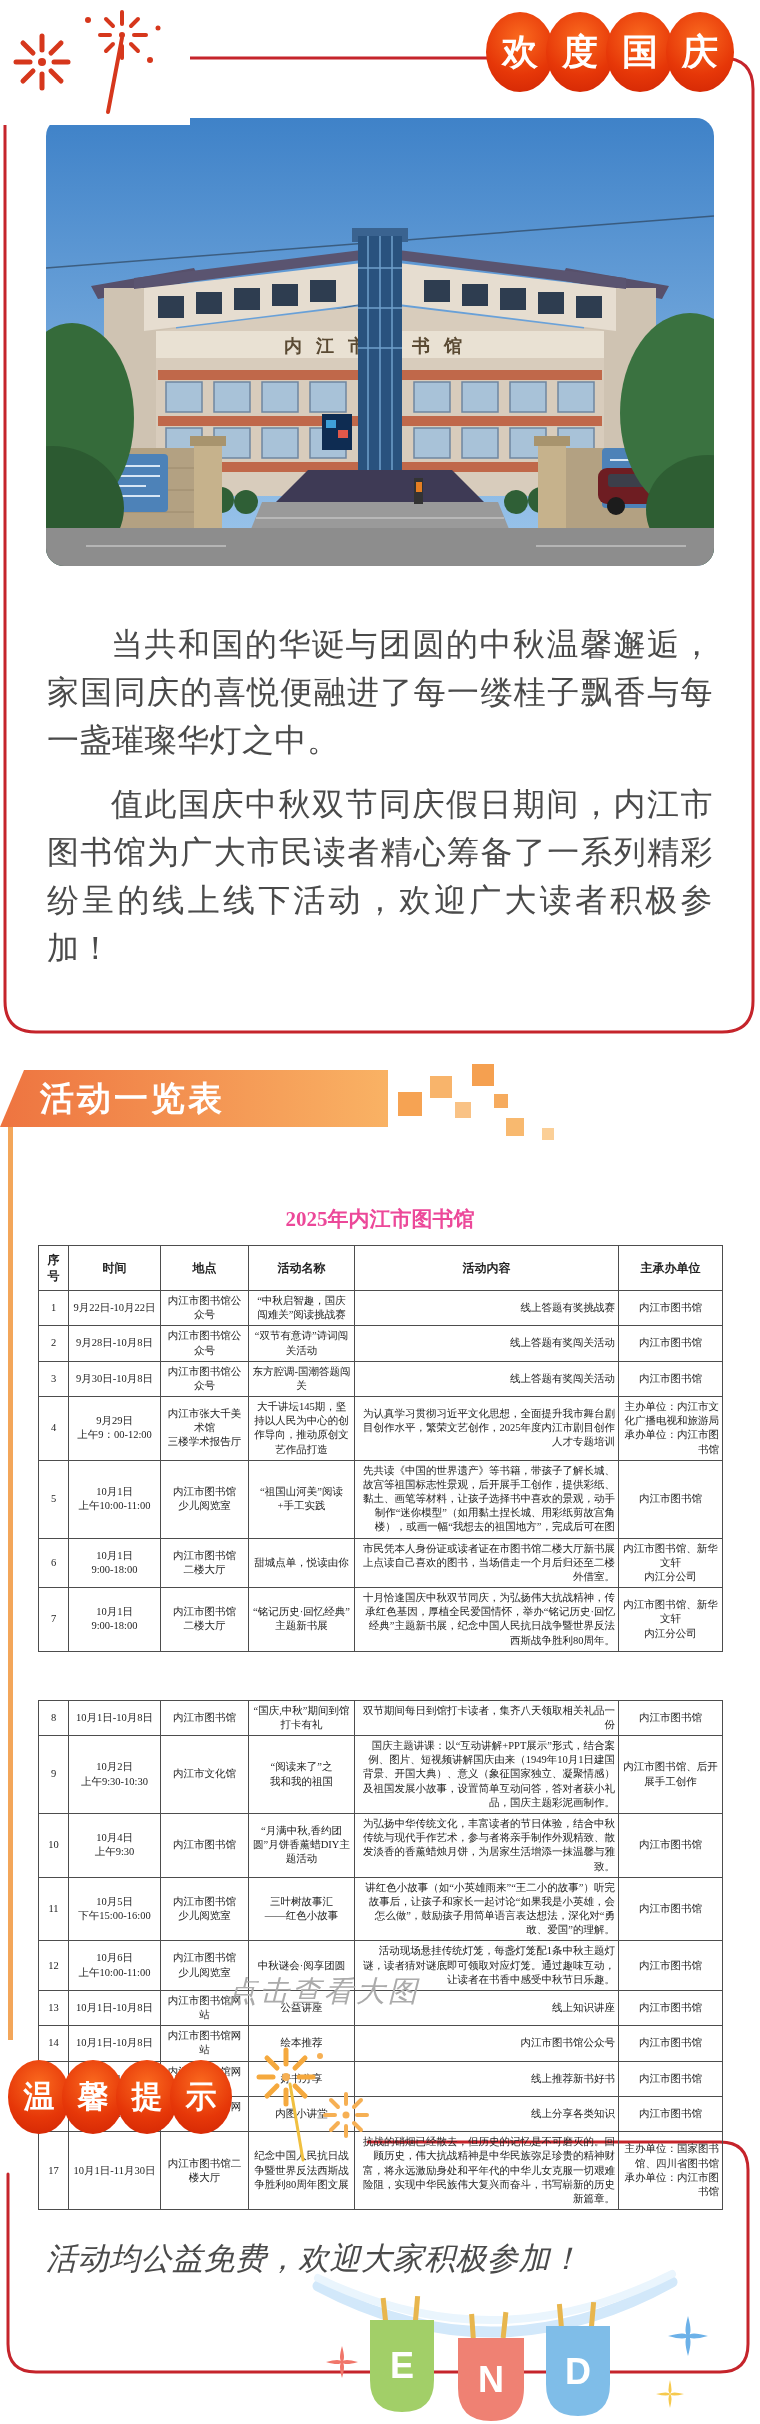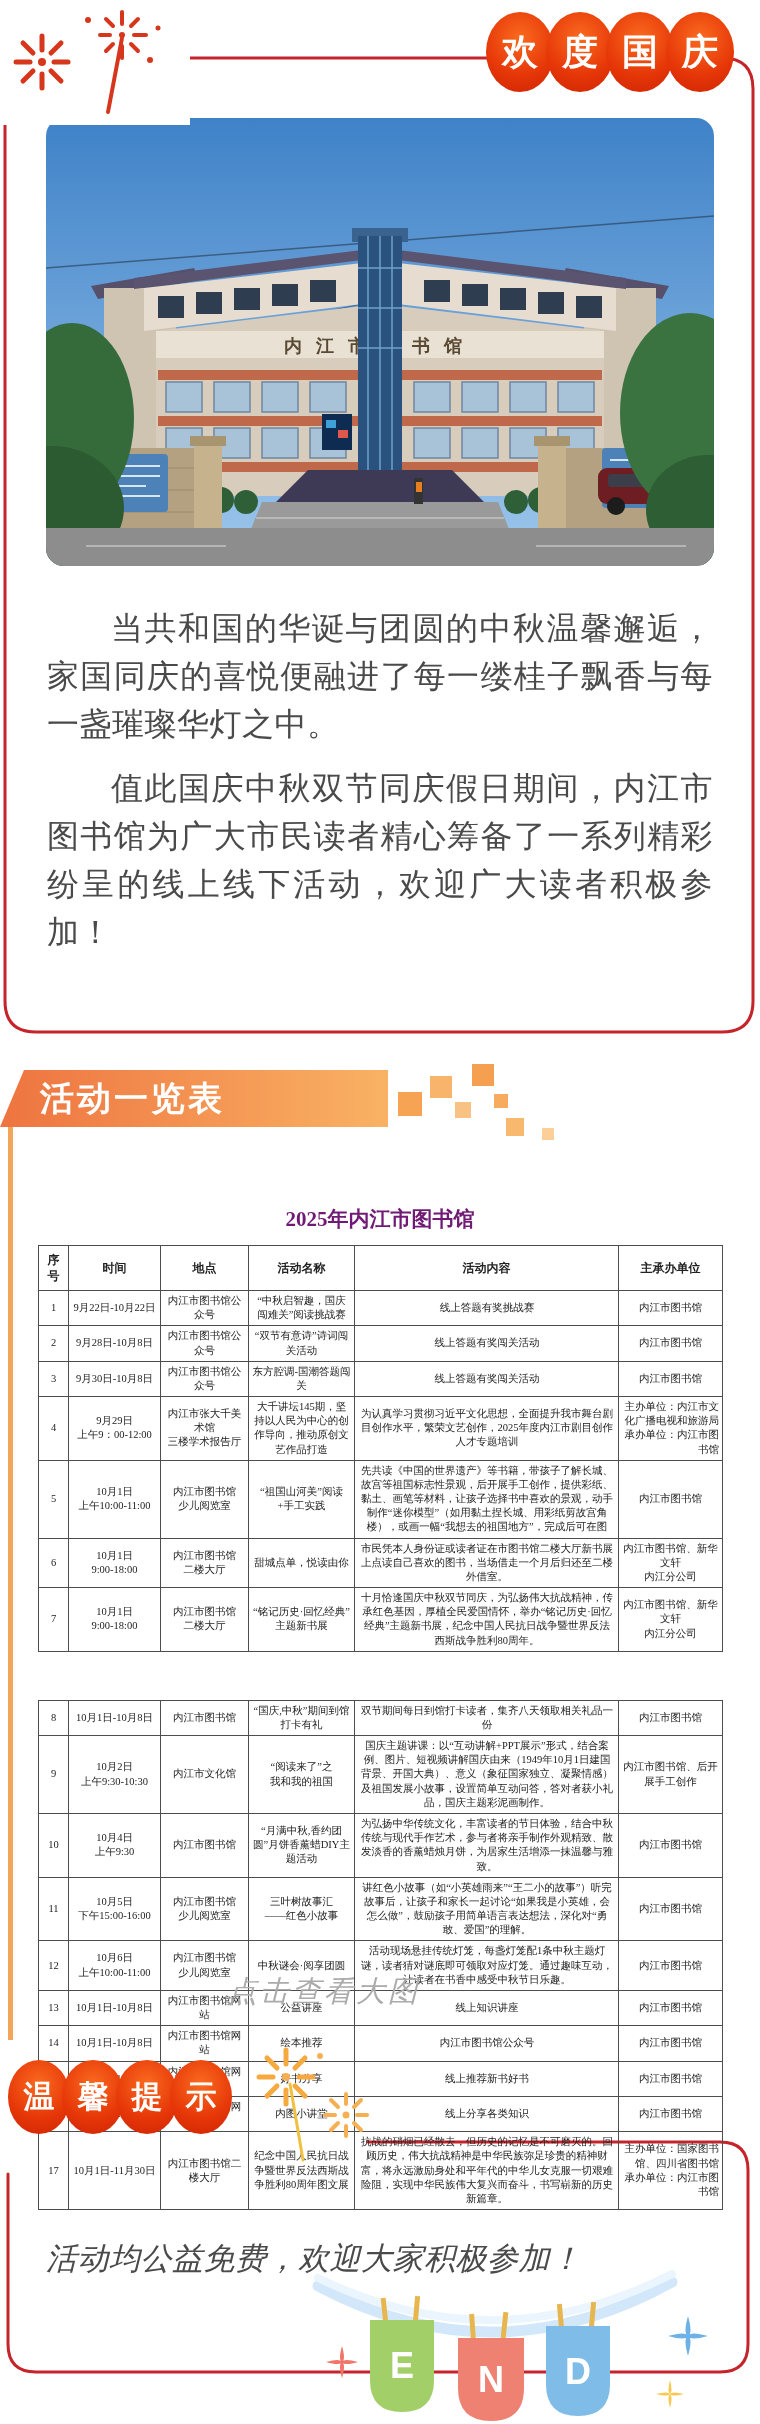--- a/index.html
+++ b/index.html
@@ -19,21 +19,21 @@
      background:radial-gradient(circle at 50% 32%, #fa6a1f 0%, #e63708 58%, #cf2404 100%);
      color:#fff;font-size:36px;font-weight:bold;display:flex;align-items:center;justify-content:center;}
   .badge .c:first-child{margin-left:0;}
   .badge-tips .c{width:62px;height:74px;font-size:31px;}
 
   
   .photo{position:absolute;left:46px;top:118px;width:668px;height:448px;border-radius:18px;
          overflow:hidden;z-index:2;}
 
   
-  .intro{position:absolute;left:47px;top:604px;width:666px;z-index:2;}
+  .intro{position:absolute;left:47px;top:620px;width:666px;z-index:2;}
   .intro p{margin:0 0 16px 0;font-size:32px;line-height:48px;color:var(--text-gray,#4a4a4a);
            text-align:justify;text-indent:2em;font-weight:500;letter-spacing:.5px;}
 
   
   .banner{position:absolute;left:0;top:1070px;width:388px;height:57px;
      background:linear-gradient(90deg,var(--banner-start,#ee7440),var(--banner-end,#f9b264));
      clip-path:polygon(24px 0,100% 0,100% 100%,0 100%);
      color:#fff;font-size:34px;font-weight:bold;letter-spacing:3px;
      display:flex;align-items:center;padding-left:40px;box-sizing:border-box;z-index:2;}
   .sq{position:absolute;z-index:2;}
@@ -44,28 +44,28 @@
   .sq5{left:494px;top:1094px;width:14px;height:14px;background:#f6ab5e;}
   .sq6{left:506px;top:1118px;width:18px;height:18px;background:#f8b96f;}
   .sq7{left:542px;top:1128px;width:12px;height:12px;background:#fbcf97;}
 
   .left-bar{position:absolute;left:8px;top:1127px;width:5px;height:913px;
      background:var(--left-bar,#f3a65a);z-index:1;}
 
   
   .table-section{position:absolute;left:38px;top:1205px;width:684px;z-index:2;
      font-family:"Liberation Serif","DejaVu Serif",serif;}
-  .tbl-title{text-align:center;font-weight:bold;font-size:21px;line-height:28px;color:#701a75;}
+  .tbl-title{text-align:center;font-weight:bold;font-size:21px;line-height:28px;color:#ec4899;}
   table.act{border-collapse:collapse;width:684px;margin-top:12px;table-layout:fixed;border-radius:19px;}
   table.act.part2{margin-top:48px;}
   table.act th, table.act td{border:1px solid var(--table-border,#4d4d4d);
      font-size:10.5px;line-height:1.35;color:#222;padding:3px 3px;text-align:center;
      white-space:pre-line;word-break:break-all;vertical-align:middle;}
   table.act th{font-weight:bold;font-size:12px;height:38px;}
-  table.act td.col4{text-align:center;padding-left:4px;}
+  table.act td.col4{text-align:right;padding-left:4px;}
   table.act td.left{text-align:right;}
   col.c0{width:30px;} col.c1{width:92px;} col.c2{width:88px;}
   col.c3{width:106px;} col.c4{width:264px;} col.c5{width:104px;}
 
   .caption{position:absolute;left:0;top:1972px;width:648px;text-align:center;
      font-size:29px;letter-spacing:3px;color:var(--caption-gray,#ababab);z-index:2;font-style:italic;}
 
   
   .fireworks-tips{position:absolute;left:228px;top:2042px;width:150px;height:125px;z-index:3;}
   .tips-box-svg{position:absolute;left:0;top:2128px;z-index:1;}

